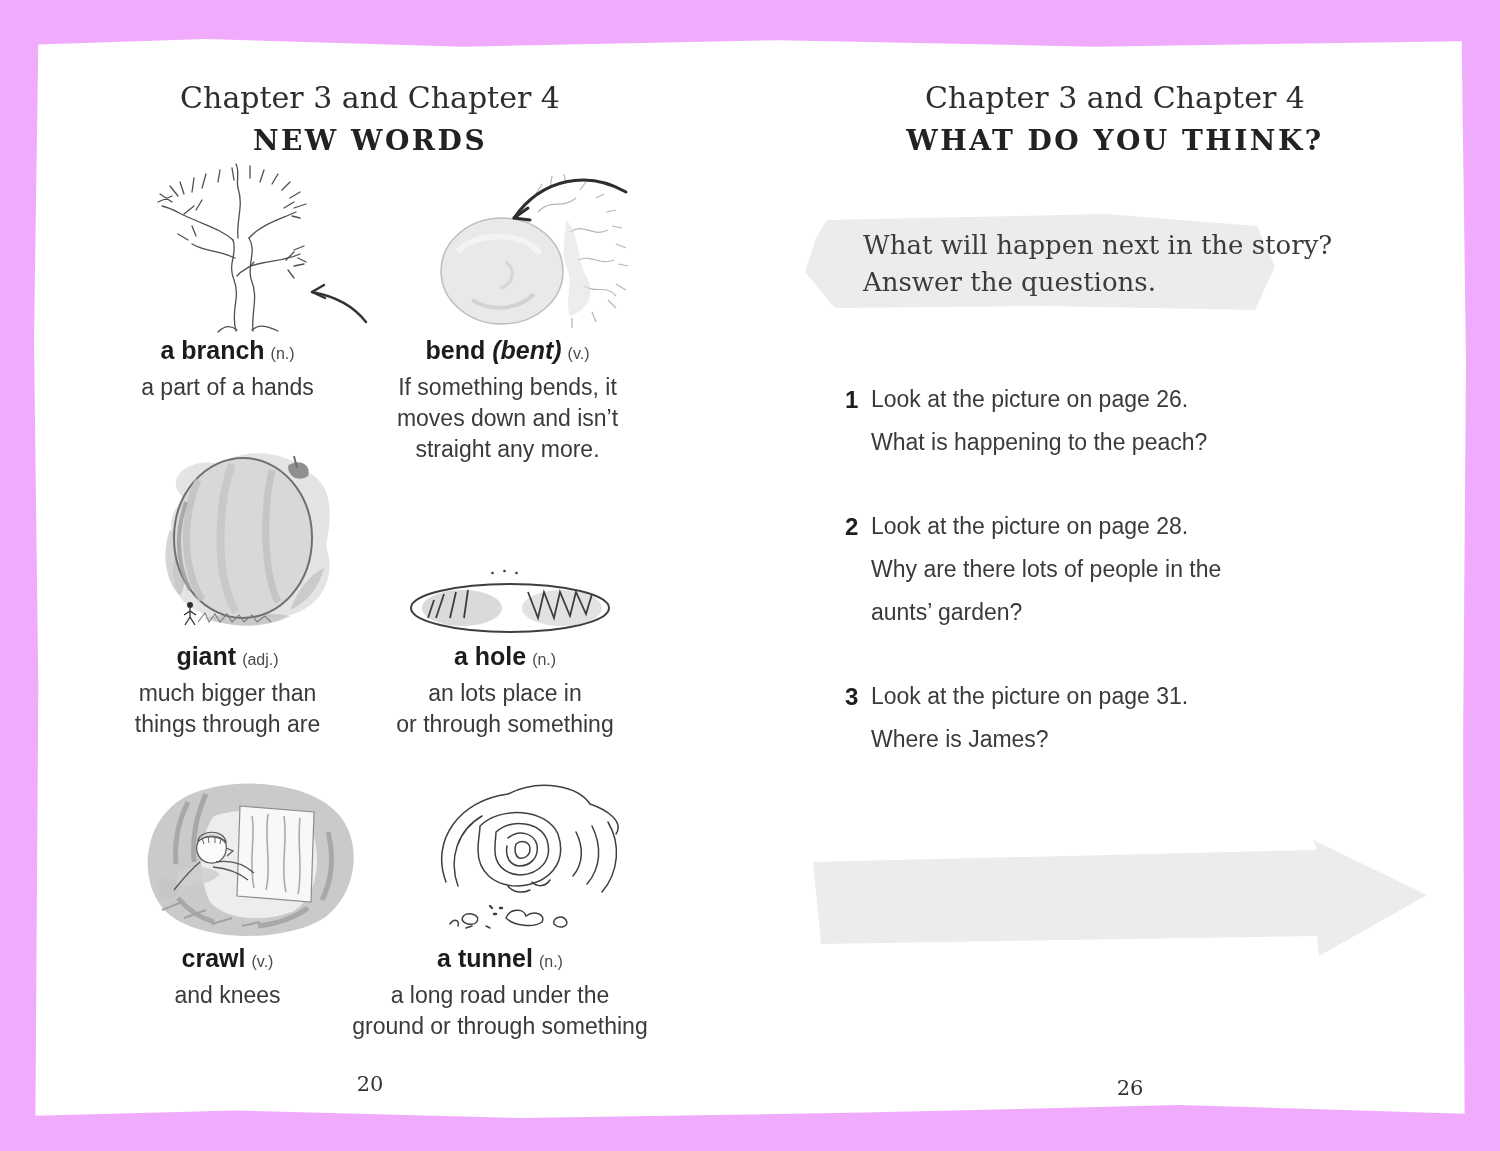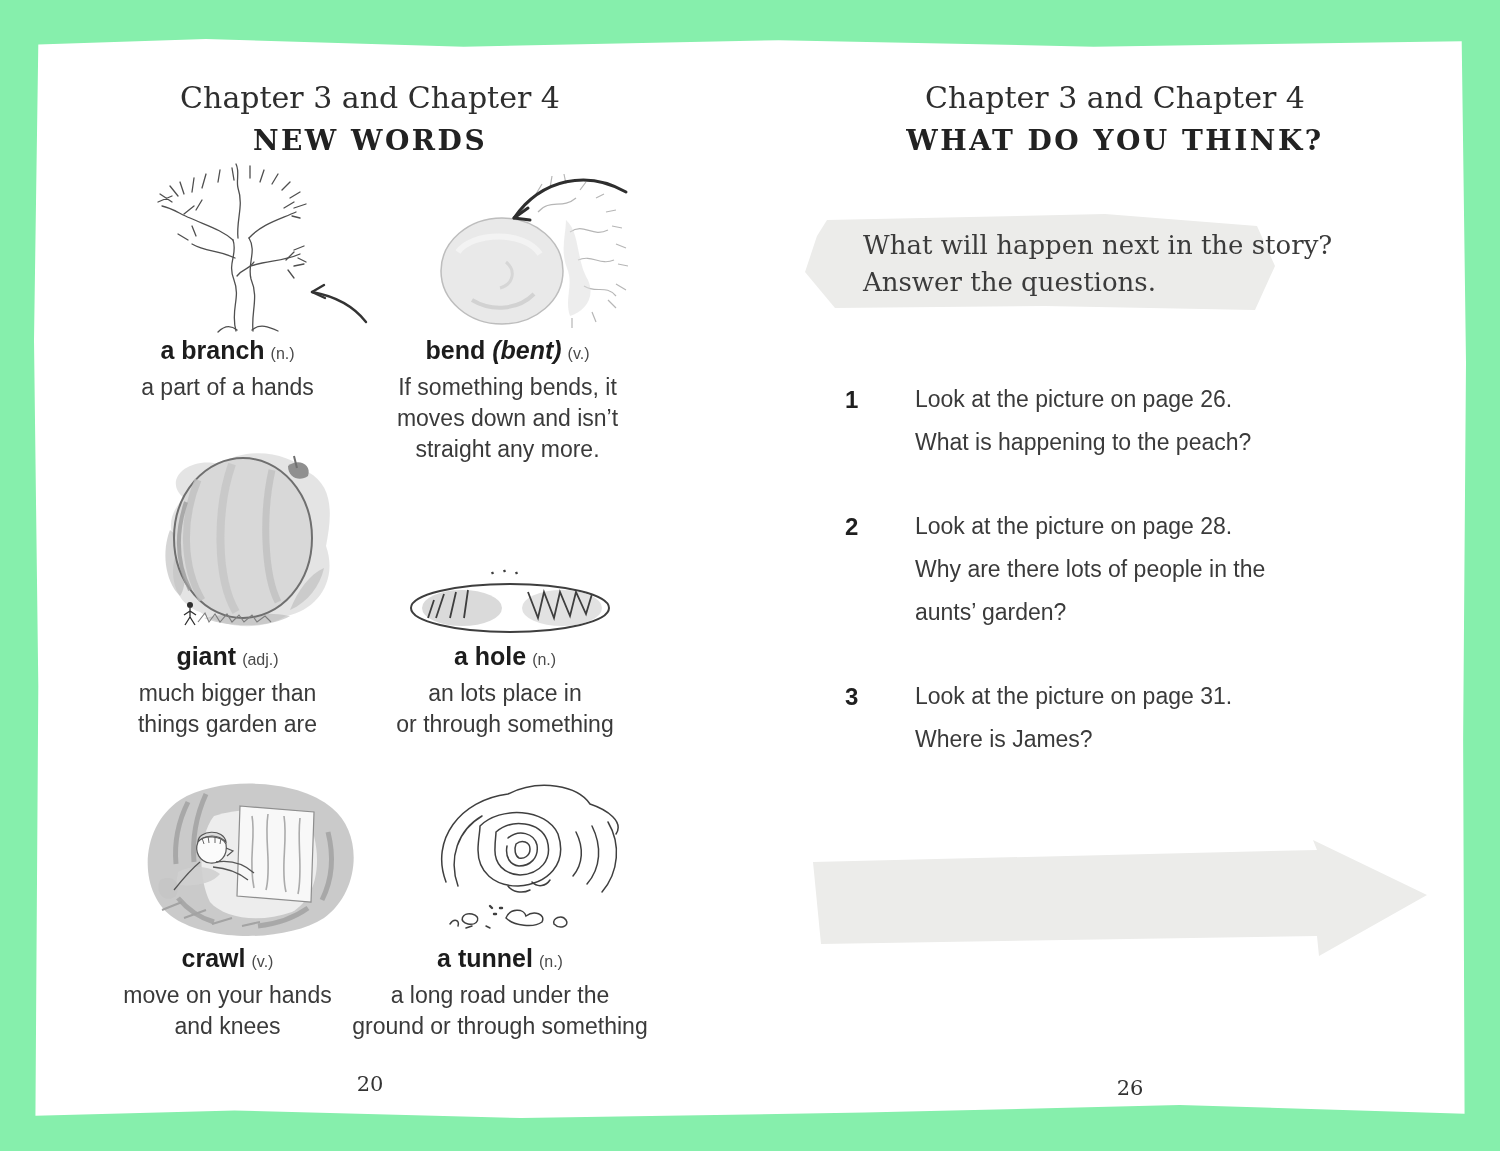--- a/index.html
+++ b/index.html
@@ -1,39 +1,39 @@
 <!DOCTYPE html>
 <html><head>
 <meta charset="utf-8">
 <style>
   html,body { margin:0; padding:0; }
   .screen {
     position:relative; width:1500px; height:1151px;
-    background:#86efac; overflow:hidden;
+    background:#f0abfc; overflow:hidden;
     font-family:"Liberation Sans", sans-serif;
   }
   .paper {
     position:absolute; left:34px; top:38px; width:1432px; height:1080px;
     background:#ffffff;
     clip-path: polygon(0.3% 0.6%, 12% 0.1%, 30% 0.8%, 52% 0.2%, 74% 0.8%, 99.7% 0.3%,
                        100% 30%, 99.8% 65%, 99.9% 99.6%, 80% 98.8%, 58% 99.5%,
                        34% 100%, 14% 99.3%, 0.1% 99.8%, 0.3% 60%, 0% 28%);
   }
   .abs { position:absolute; }
   .serif { font-family:"DejaVu Serif", serif; }
   .chapter-heading { font-size:30px; color:#2e2e2e; text-align:center; }
   .section-title { font-size:28px; font-weight:bold; letter-spacing:2.5px; text-align:center; color:#222; margin-top:9px; }
   .word-line { text-align:center; margin-bottom:7px; white-space:nowrap; }
   .word { font-weight:bold; font-size:25px; color:#1c1c1c; }
   .word-extra { font-weight:bold; font-style:italic; font-size:25px; color:#1c1c1c; margin-left:7px; }
   .pos { font-size:16px; color:#4a4a4a; margin-left:6px; }
   .def-line { text-align:center; font-size:23px; color:#3a3a3a; line-height:31px; white-space:nowrap; }
   .question { position:absolute; width:470px; }
   .q-num { position:absolute; left:0; top:0; font-weight:bold; font-size:24px; color:#1f1f1f; line-height:43px; }
-  .q-lines { margin-left:70px; }
+  .q-lines { margin-left:26px; }
   .q-line { font-size:23px; color:#3a3a3a; line-height:43px; white-space:nowrap; }
   .banner-text-line { font-family:"DejaVu Serif", serif; font-size:26px; color:#3b3b3b; line-height:37px; white-space:nowrap; }
   .next-text { font-family:"DejaVu Serif", serif; font-size:26px; color:#3b3b3b; white-space:nowrap; }
   .page-num { font-family:"DejaVu Serif", serif; font-size:21px; color:#333; text-align:center; width:60px; }
   svg { display:block; }
 </style>
 </head>
 <body>
 
 <div class="screen">
@@ -126,21 +126,21 @@
       <path d="M128,32 l10,26 l6,-26 l10,26 l6,-26 l10,24 l6,-24 l10,22 l6,-20"></path>
       <path d="M92,12 l1,2 M104,10 l1,2 M116,12 l1,2" stroke-width="2.4"></path>
     </g>
   </svg>
 
   <div class="abs" style="left:95px; top:642px; width:265px;">
     <div class="word-line">
       <span class="word">giant</span><span class="pos">(adj.)</span>
     </div>
     <div class="def-line">much bigger than</div>
-    <div class="def-line">things garden are</div>
+    <div class="def-line">things through are</div>
   </div>
 
   <div class="abs" style="left:360px; top:642px; width:290px;">
     <div class="word-line">
       <span class="word">a hole</span><span class="pos">(n.)</span>
     </div>
     <div class="def-line">an lots place in</div>
     <div class="def-line">or through something</div>
   </div>
 
@@ -191,21 +191,20 @@
       <path d="M134,146 c-2,-6 8,-10 12,-4 c4,6 -6,10 -12,4"></path>
       <path d="M30,146 c4,-6 10,-4 8,2 M46,150 l6,-2 M66,148 l4,2"></path>
       <path d="M74,136 l2,0 M80,130 l2,0 M70,128 l2,2" stroke-width="2.4"></path>
     </g>
   </svg>
 
   <div class="abs" style="left:95px; top:944px; width:265px;">
     <div class="word-line">
       <span class="word">crawl</span><span class="pos">(v.)</span>
     </div>
-    <div class="def-line">move on your hands</div>
     <div class="def-line">and knees</div>
   </div>
 
   <div class="abs" style="left:330px; top:944px; width:340px;">
     <div class="word-line">
       <span class="word">a tunnel</span><span class="pos">(n.)</span>
     </div>
     <div class="def-line">a long road under the</div>
     <div class="def-line">ground or through something</div>
   </div>

